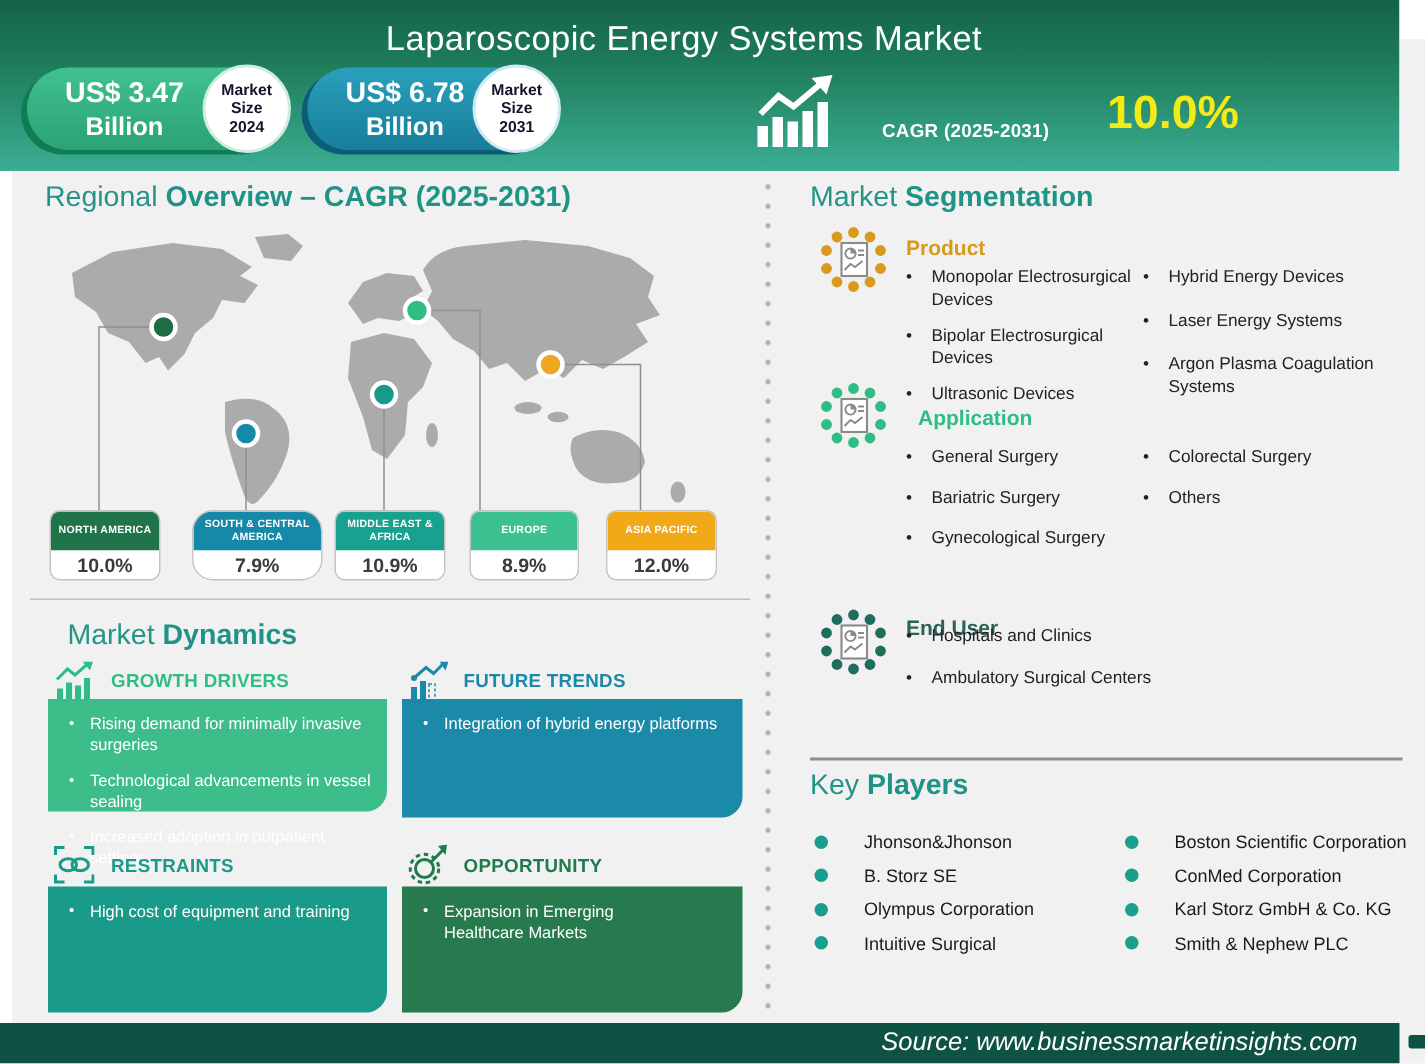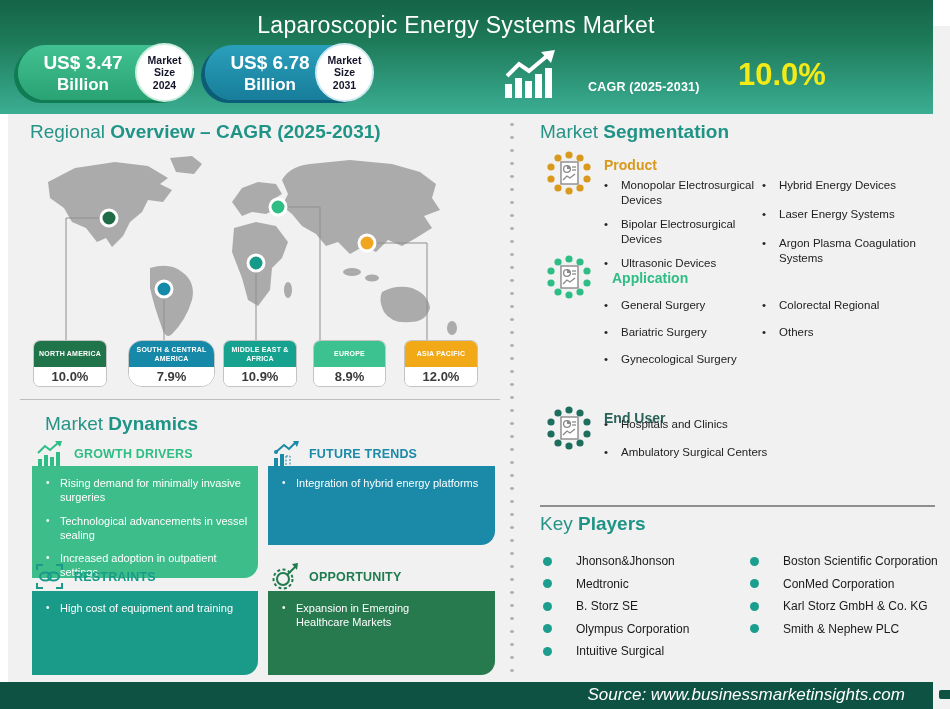--- a/index.html
+++ b/index.html
@@ -62,21 +62,21 @@
     background-size:4px 13px; background-repeat:repeat-y; }
 
   
   .dyn-heading { left:45px; top:413px; }
   .q-icon { width:27px; height:27px; }
   .q-title { font-weight:bold; font-size:12.5px; letter-spacing:.2px; }
   .q-box { border-radius:0 0 14px 0; color:#fff; padding:10px 10px 8px 14px; }
   .q-box ul { list-style:none; }
   .q-box li { font-size:11px; line-height:1.3; margin-bottom:9px; padding-left:14px; position:relative; }
   .q-box li::before { content:"•"; position:absolute; left:0; top:0; font-size:10px; }
-  .box1 { left:32px;  top:466px; width:226px; height:112px; }
+  .box1 { left:32px;  top:466px; width:226px; height:75px; }
   .box2 { left:268px; top:466px; width:227px; height:79px; }
   .box3 { left:32px;  top:591px; width:226px; height:84px; }
   .box4 { left:268px; top:591px; width:227px; height:84px; }
 
   
   .seg-heading { left:540px; top:121px; }
   .kp-heading  { left:540px; top:513px; }
   .seg-icon { width:50px; height:50px; }
   .seg-label { font-weight:bold; font-size:14px; }
   .seg-cols { display:flex;justify-content:space-between; }
@@ -338,21 +338,21 @@
   </g>
 </svg>
 <div class="abs seg-label" style="left: 612px; top: 270px; color: rgb(46, 189, 133);">Application</div>
 <div class="abs seg-cols" style="left:604px; top:298px; width:330px;">
   <ul class="seg-col" style="width:158px;">
     <li style="margin-bottom:12px;">General Surgery</li>
     <li style="margin-bottom:12px;">Bariatric Surgery</li>
     <li>Gynecological Surgery</li>
   </ul>
   <ul class="seg-col" style="width:172px;">
-    <li style="margin-bottom:12px;">Colorectal Regional</li>
+    <li style="margin-bottom:12px;">Colorectal Surgery</li>
     <li>Others</li>
   </ul>
 </div>
 
 <svg class="abs seg-icon" style="left: 544px; top: 403px; color: rgb(42, 98, 87);" viewBox="0 0 50 50">
   <g fill="#1e6e5e">
     <circle cx="25" cy="7" r="3.6"></circle>
       <circle cx="36" cy="10" r="3.6"></circle>
       <circle cx="43" cy="19" r="3.6"></circle>
     <circle cx="43" cy="31" r="3.6"></circle>
@@ -382,21 +382,20 @@
 
 <div class="abs h-div-right"></div>
 
 <div class="abs sec-heading kp-heading">
   <span>Key</span>
   <b>Players</b>
 </div>
 
 <ul class="abs kp-col" style="left:543px; top:550px; width:200px;">
   <li>Jhonson&amp;Jhonson</li>
-  <li>Medtronic</li>
   <li>B. Storz SE</li>
   <li>Olympus Corporation</li>
   <li>Intuitive Surgical</li>
 </ul>
 <ul class="abs kp-col" style="left:750px; top:550px; width:190px;">
   <li>Boston Scientific Corporation</li>
   <li>ConMed Corporation</li>
   <li>Karl Storz GmbH &amp; Co. KG</li>
   <li>Smith &amp; Nephew PLC</li>
 </ul>

